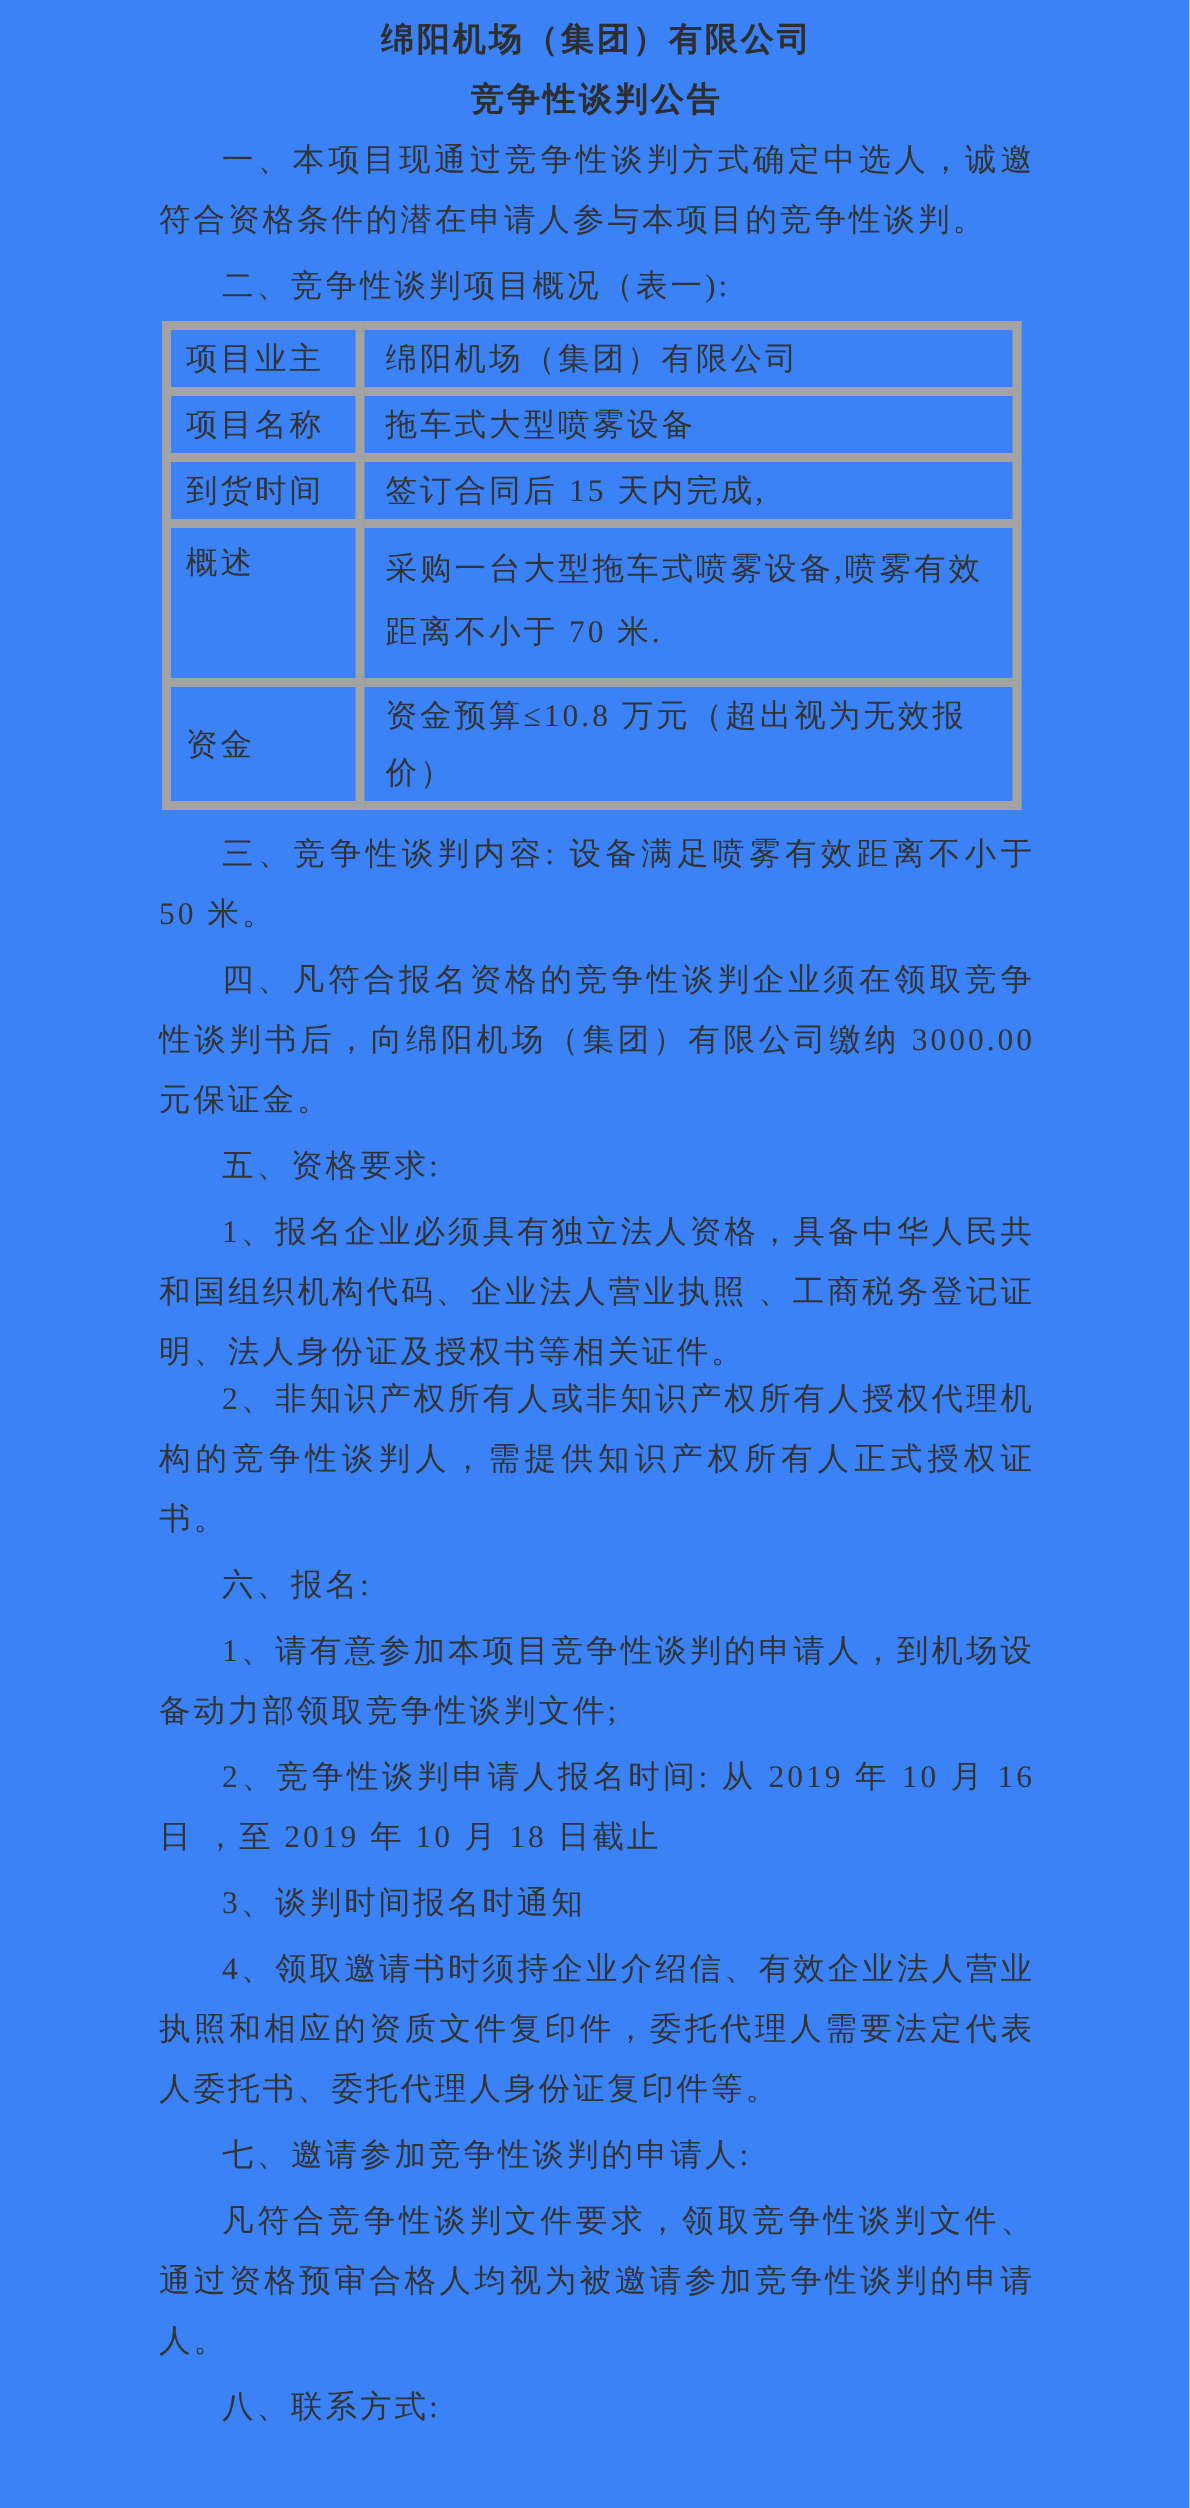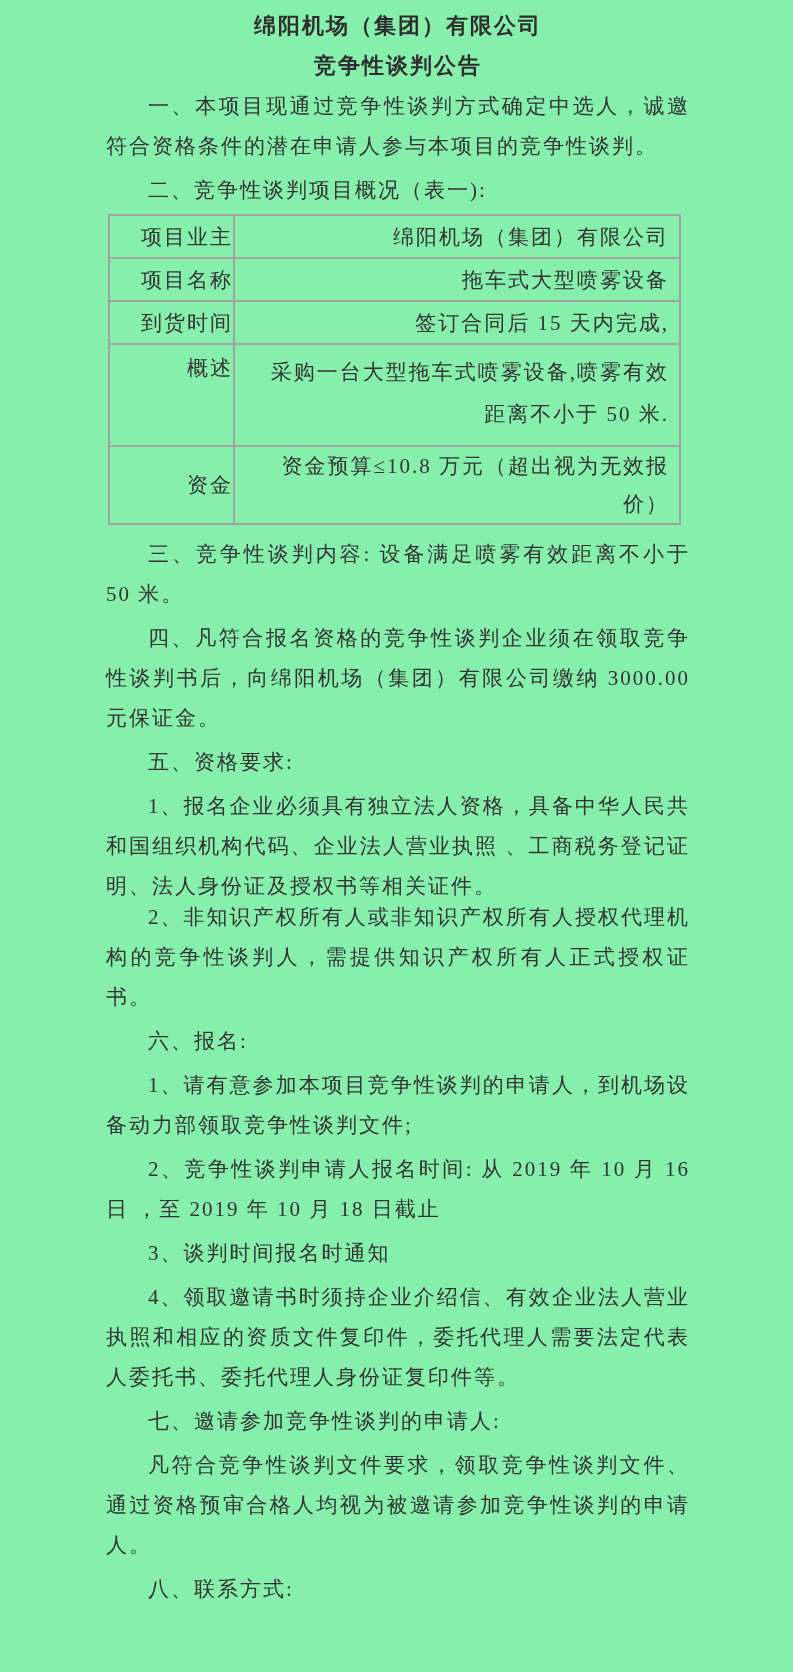--- a/index.html
+++ b/index.html
@@ -1,20 +1,20 @@
 <!DOCTYPE html>
 <html><head>
 <meta charset="utf-8">
 <style>
   html, body { margin: 0; padding: 0; background: #ffffff; }
   .page {
     width: 793px;
     height: 1672px;
     box-sizing: border-box;
-    background: #86efac;
+    background: #3b82f6;
     padding: 6px 103px 0 106px;
     font-family: "Liberation Serif", "DejaVu Serif", serif;
     color: #333333;
     overflow: hidden;
   }
   .title {
     margin: 0;
     font-size: 22px;
     font-weight: bold;
     text-align: center;
@@ -32,26 +32,25 @@
     color: #333333;
   }
   .para.tight { margin-top: -13px; }
   table.overview {
     border-collapse: collapse;
     width: 573px;
     margin: 3px 0 9px 2px;
     table-layout: fixed;
   }
   table.overview td {
-    border: 2px solid #a3a3a3;
+    border: 6px solid #a3a3a3;
     font-size: 21px;
     letter-spacing: 2px;
     color: #333333;
     vertical-align: middle;
-    text-align: right;
   }
   table.overview tr { height: 43px; }
   td.lbl { width: 113px; padding: 0 0 0 10px; }
   td.val { padding: 0 10px 0 14px; line-height: 38px; }
   tr.tall { height: auto; padding-left: 44px; }
   tr.tall td.lbl { vertical-align: top; padding-top: 9px; }
   tr.tall td.val { padding-top: 6px; padding-bottom: 10px; line-height: 42px; }
 </style>
 </head>
 <body>
@@ -74,21 +73,21 @@
       <tr>
         <td class="lbl">项目名称</td>
         <td class="val">拖车式大型喷雾设备</td>
       </tr>
       <tr>
         <td class="lbl">到货时间</td>
         <td class="val">签订合同后 15 天内完成,</td>
       </tr>
       <tr class="tall">
         <td class="lbl">概述</td>
-        <td class="val">采购一台大型拖车式喷雾设备,喷雾有效距离不小于 50 米.</td>
+        <td class="val">采购一台大型拖车式喷雾设备,喷雾有效距离不小于 70 米.</td>
       </tr>
       <tr>
         <td class="lbl">资金</td>
         <td class="val">资金预算≤10.8 万元（超出视为无效报价）</td>
       </tr>
     </tbody>
   </table>
 
   <p class="para">三、竞争性谈判内容: 设备满足喷雾有效距离不小于 50 米。</p>
 

